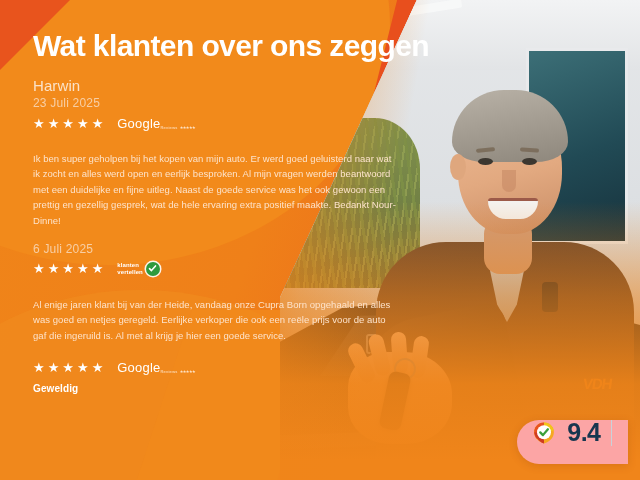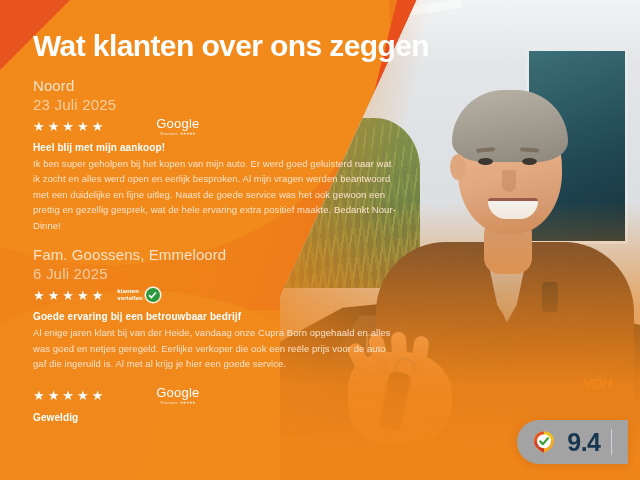--- a/index.html
+++ b/index.html
@@ -269,21 +269,21 @@
   .review { margin-bottom: 14px; }
   .rv-name {
     color: #fbe2c8;
     font-size: 15px;
     font-weight: 400;
     letter-spacing: .1px;
     line-height: 1.1;
   }
   .rv-date {
     color: #f8d2ac;
-    font-size: 15px;
+    font-size: 12px;
     letter-spacing: .2px;
     margin-top: 2px;
     opacity: .95;
   }
   .rv-meta {
     display: flex;
     align-items: center;
     gap: 14px;
     margin-top: 3px;
     height: 20px;
@@ -292,21 +292,21 @@
     display: flex;
     gap: 3px;
     color: #ffffff;
     font-size: 13px;
     line-height: 1;
     letter-spacing: 0;
   }
   .stars span { display: inline-block; }
 
   
-  .badge-google { display: flex; flex-direction: column; align-items: center; margin-left: 39px; }
+  .badge-google { display: flex; flex-direction: row; align-items: flex-end; }
   .bg-google-word {
     font-size: 13px; font-weight: 400; color: #ffffff; line-height: 1;
     letter-spacing: .2px;
   }
   .bg-google-sub {
     font-size: 4px; color: #ffe7cf; letter-spacing: .3px; margin-top: 1px;
     display: flex; gap: 2px; align-items: center;
   }
   .bg-google-sub .mini-stars { letter-spacing: -.5px; }
 
@@ -328,35 +328,35 @@
     color: #ffffff;
     font-size: 10px;
     font-weight: 700;
     margin-top: 6px;
     letter-spacing: .1px;
   }
   .rv-body {
     color: #fde3cb;
     font-size: 9.5px;
     line-height: 1.62;
-    margin-top: 3px;
+    margin-top: 18px;
     max-width: 368px;
     letter-spacing: .05px;
   }
 
   
   .score-pill {
     position: absolute;
     right: 12px;
     bottom: 16px;
     height: 44px;
-    background: #a3a3a3;
+    background: #fca5a5;
     border-radius: 22px 0 0 22px;
     display: flex;
-    align-items: center;
+    align-items: flex-start;
     gap: 10px;
     padding: 0 16px 0 14px;
     box-shadow: 0 2px 8px rgba(120,50,0,.18);
   }
   .score-logo { width: 26px; height: 26px; position: relative; }
   .score-value {
     font-size: 25px;
     font-weight: 700;
     color: #17364f;
     letter-spacing: -.5px;
@@ -425,44 +425,42 @@
     </div>
     <div class="photo-fade"></div>
     <div class="photo-fade-left"></div>
   </div>
 
   <div class="content">
 
     <h1 class="headline">Wat klanten over ons zeggen</h1>
 
     <div class="review">
-      <div class="rv-name">Noord</div>
+      <div class="rv-name">Harwin</div>
       <div class="rv-date">23 Juli 2025</div>
       <div class="rv-meta">
         <div class="stars">
           <span>★</span>
           <span>★</span>
           <span>★</span>
           <span>★</span>
           <span>★</span>
         </div>
         <div class="badge-google">
           <div class="bg-google-word">Google</div>
           <div class="bg-google-sub">
             <span>Reviews</span>
             <span class="mini-stars">★★★★★</span>
           </div>
         </div>
       </div>
-      <div class="rv-title">Heel blij met mijn aankoop!</div>
       <div class="rv-body">Ik ben super geholpen bij het kopen van mijn auto. Er werd goed geluisterd naar wat ik zocht en alles werd open en eerlijk besproken. Al mijn vragen werden beantwoord met een duidelijke en fijne uitleg. Naast de goede service was het ook gewoon een prettig en gezellig gesprek, wat de hele ervaring extra positief maakte. Bedankt Nour-Dinne!</div>
     </div>
 
     <div class="review">
-      <div class="rv-name">Fam. Goossens, Emmeloord</div>
       <div class="rv-date">6 Juli 2025</div>
       <div class="rv-meta">
         <div class="stars">
           <span>★</span>
           <span>★</span>
           <span>★</span>
           <span>★</span>
           <span>★</span>
         </div>
         <div class="badge-kv">
@@ -470,21 +468,20 @@
             <div>klanten</div>
             <div>vertellen</div>
           </div>
           <div class="kv-shield">
             <svg width="9" height="9" viewBox="0 0 12 12" aria-hidden="true">
               <path d="M2 6.2 L4.6 8.8 L10 2.6" fill="none" stroke="#ffffff" stroke-width="2.1" stroke-linecap="round" stroke-linejoin="round"></path>
             </svg>
           </div>
         </div>
       </div>
-      <div class="rv-title">Goede ervaring bij een betrouwbaar bedrijf</div>
       <div class="rv-body">Al enige jaren klant bij van der Heide, vandaag onze Cupra Born opgehaald en alles was goed en netjes geregeld. Eerlijke verkoper die ook een reële prijs voor de auto gaf die ingeruild is. Al met al krijg je hier een goede service.</div>
     </div>
 
     <div class="review">
       <div class="rv-meta">
         <div class="stars">
           <span>★</span>
           <span>★</span>
           <span>★</span>
           <span>★</span>

